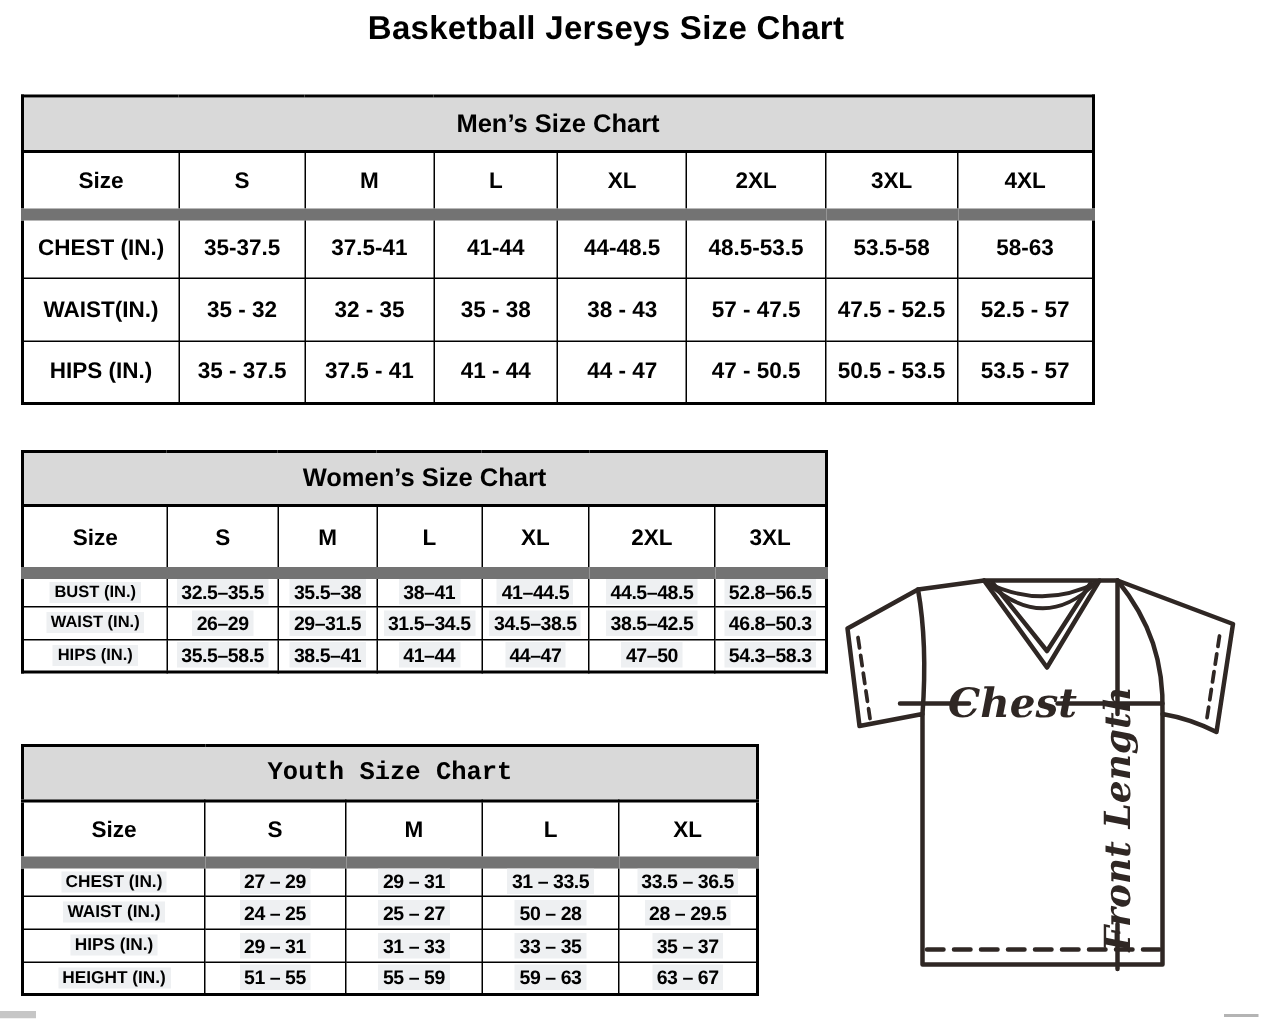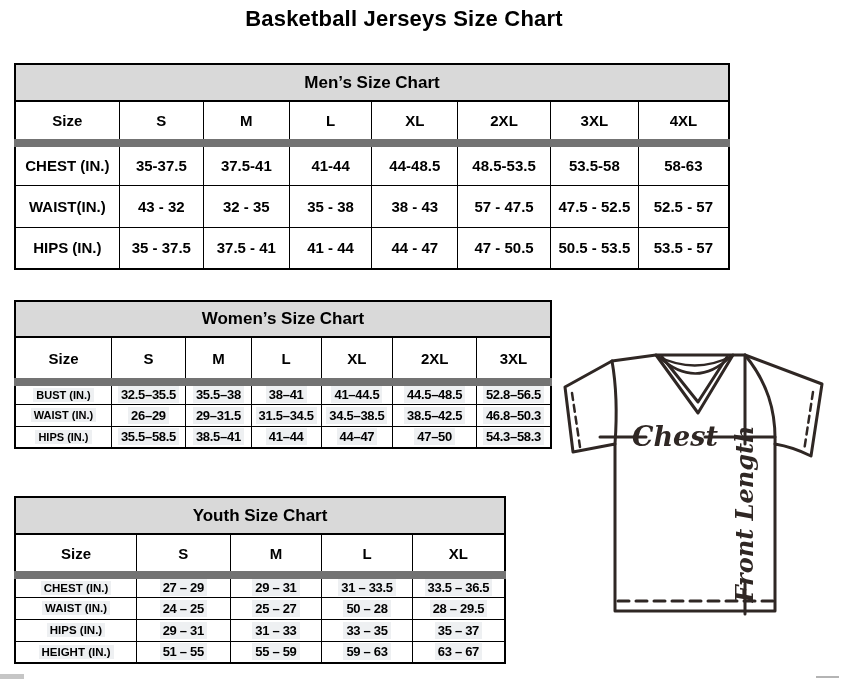--- a/index.html
+++ b/index.html
@@ -30,29 +30,29 @@
   .mens td.lbl, .mens td.val { font-size:15px; }
 
   .womens { left:14px; top:300px; width:538px;border-radius:22px; }
   .womens tr.band { height:36px; }
   .womens tr.head { height:45px; }
   .womens tr.data { height:22px; }
   .womens td.lbl { font-size:11px; }
   .womens td.val { font-size:13px; letter-spacing:-.3px; }
 
   .youth { left:14px; top:496px; width:492px; }
-  .youth tr.band { height:37px; }
+  .youth tr.band { height:37px;font-family:Liberation Mono, monospace; }
   .youth tr.head { height:41px; }
   .youth tr.data { height:22px; }
   .youth td.lbl { font-size:11.5px; }
   .youth td.val { font-size:13px; letter-spacing:-.3px;margin-top:32px; }
 
   .hl { background:#eef0f2; padding:1px 3px; }
 
-  .jersey-wrap { position:absolute; left:555px; top:344px; width:288px; height:300px; }
+  .jersey-wrap { position:absolute; left:555px; top:376px; width:288px; height:300px; }
   .jersey-label {
     font-family:"DejaVu Serif", serif; font-style:italic; font-weight:bold;
     fill:#2f2724;
   }
   .frag { position:absolute; }
   .frag-left  { left:0;  top:674px; width:24px; height:5px; background:#c6c6c6; }
   .frag-right { left:816px; top:676px; width:23px; height:2px; background:#b4b4b4; }
 </style>
 </head>
 <body>
@@ -89,21 +89,21 @@
         <td class="val">35-37.5</td>
         <td class="val">37.5-41</td>
         <td class="val">41-44</td>
         <td class="val">44-48.5</td>
         <td class="val">48.5-53.5</td>
         <td class="val">53.5-58</td>
         <td class="val">58-63</td>
       </tr>
       <tr class="data">
         <td class="lbl">WAIST(IN.)</td>
-        <td class="val">43 - 32</td>
+        <td class="val">35 - 32</td>
         <td class="val">32 - 35</td>
         <td class="val">35 - 38</td>
         <td class="val">38 - 43</td>
         <td class="val">57 - 47.5</td>
         <td class="val">47.5 - 52.5</td>
         <td class="val">52.5 - 57</td>
       </tr>
       <tr class="data">
         <td class="lbl">HIPS (IN.)</td>
         <td class="val">35 - 37.5</td>

